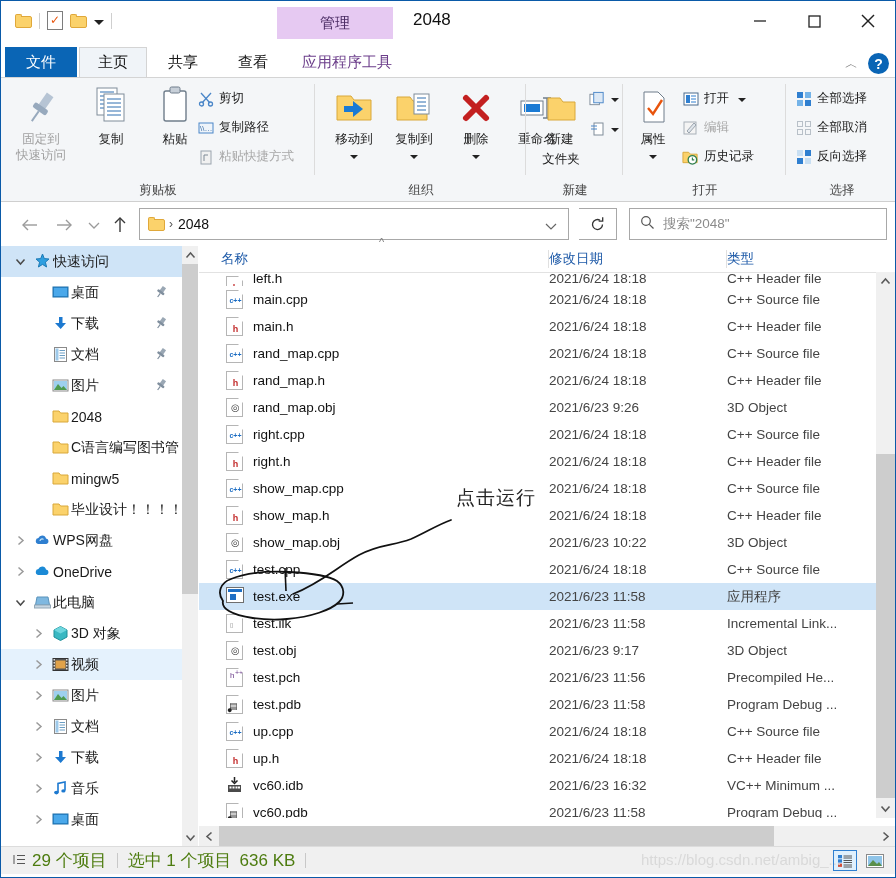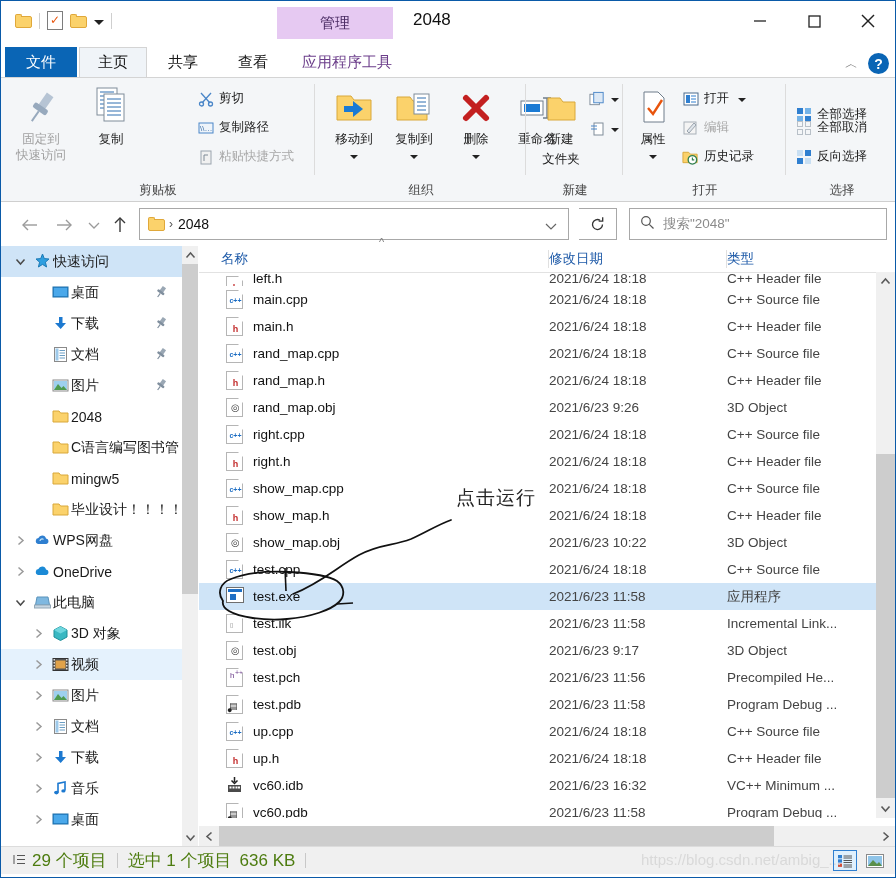--- a/index.html
+++ b/index.html
@@ -224,20 +224,29 @@
                 <line x1="14" y1="17" x2="28" y2="17"></line>
                 <line x1="14" y1="21" x2="28" y2="21"></line>
                 <line x1="14" y1="25" x2="28" y2="25"></line>
                 <line x1="14" y1="29" x2="28" y2="29"></line>
               </g>
           </svg>
         </div>
         <div class="blbl">复制</div>
       </div>
 
+      <div class="bigbtn" style="left:142px;">
+        <div class="bico">
+          <svg width="32" height="42" viewBox="0 0 32 42">
+            <rect x="5" y="5" width="22" height="30" rx="2" fill="#fff" stroke="#6f7d8b" stroke-width="1.4"></rect>
+            <rect x="11" y="1" width="10" height="6" rx="1.5" fill="#c7cfd8" stroke="#6f7d8b"></rect>
+          </svg>
+        </div>
+        <div class="blbl">粘贴</div>
+      </div>
 
       <div class="smbtn" style="left:196px;top:12px;">
         <span class="smico">
           <svg width="16" height="16" viewBox="0 0 16 16">
               <g stroke="#4a86c8" stroke-width="1.3" fill="none">
                 <line x1="3" y1="2" x2="12" y2="12"></line>
                 <line x1="13" y1="2" x2="4" y2="12"></line>
                 <circle cx="3.5" cy="13" r="2"></circle>
                 <circle cx="12.5" cy="13" r="2"></circle>
               </g>
@@ -396,21 +405,21 @@
               <path d="M11 8.5 V11 h2" stroke="#2f7f4f" stroke-width="1.2" fill="none"></path>
             </svg>
         </span>
         <span>历史记录</span>
       </div>
       <div class="glabel">打开</div>
       <div class="vdiv"></div>
     </div>
 
     <div class="grp" style="left:786px;width:110px;">
-      <div class="smbtn" style="left:8px;top:28px;">
+      <div class="smbtn" style="left:8px;top:12px;">
         <span class="smico">
           <svg width="16" height="16" viewBox="0 0 16 16">
               <rect x="1" y="1" width="6" height="6" fill="#2f7fd0"></rect>
               <rect x="9" y="1" width="6" height="6" fill="#74b3e8"></rect>
               <rect x="1" y="9" width="6" height="6" fill="#74b3e8"></rect>
               <rect x="9" y="9" width="6" height="6" fill="#2f7fd0"></rect>
             </svg>
         </span>
         <span>全部选择</span>
       </div>

